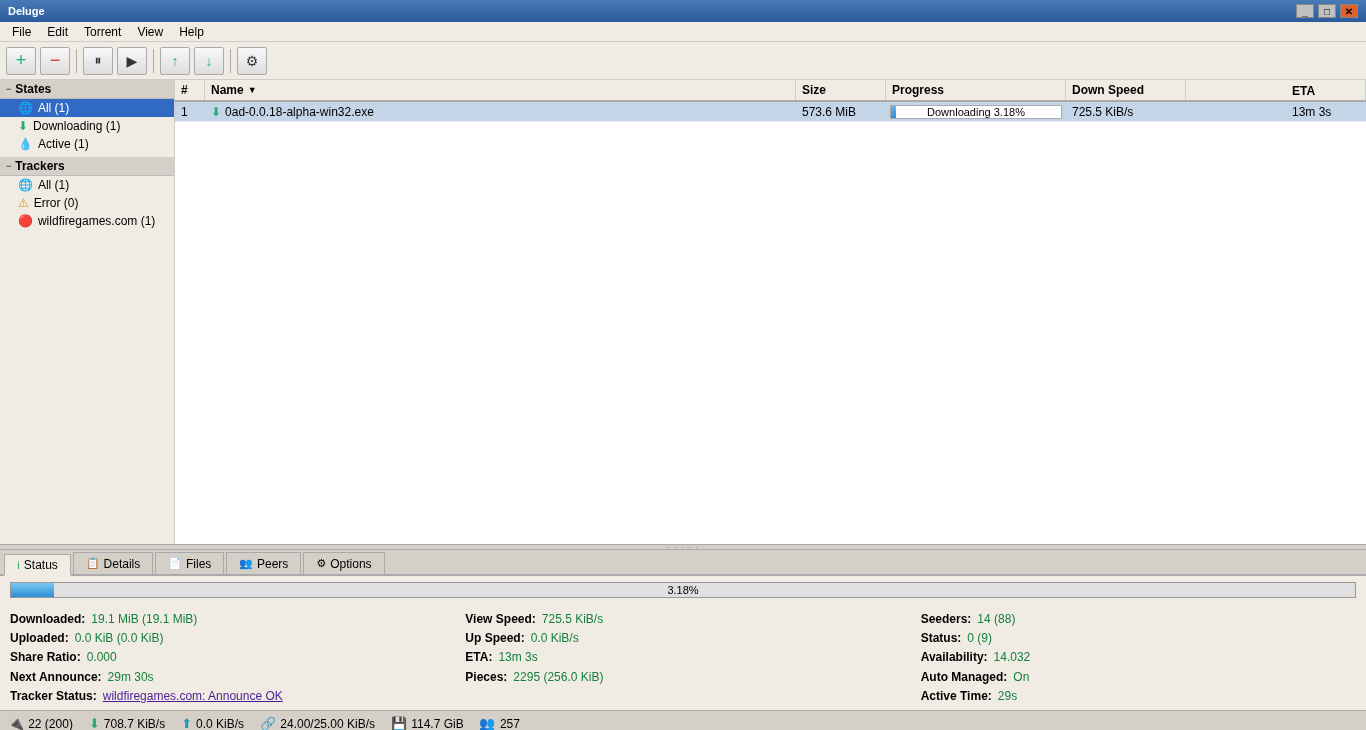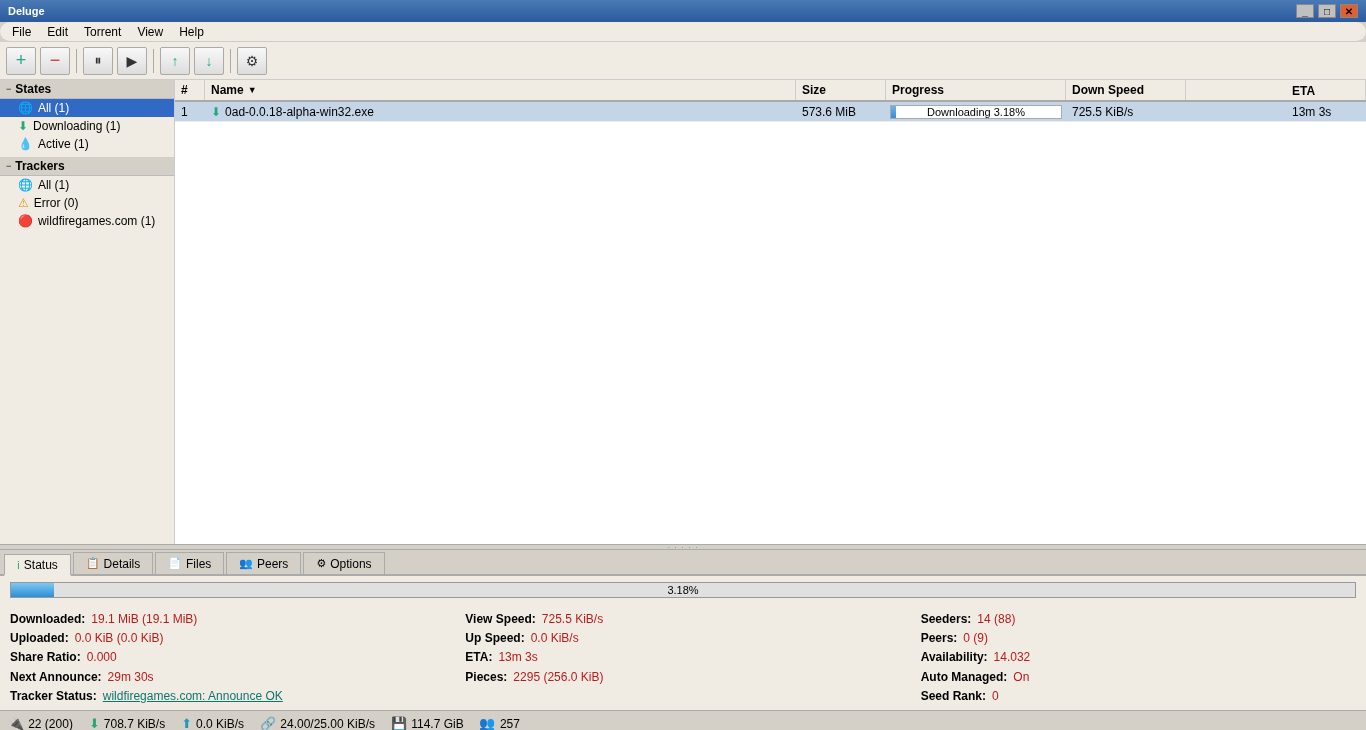--- a/index.html
+++ b/index.html
@@ -29,21 +29,20 @@
 
     
     #menubar {
       background: #f0ece4;
       height: 20px;
       display: flex;
       align-items: center;
       padding: 0 4px;
       border-bottom: 1px solid #ccc;
       font-size: 12px;
-      border-radius: 10px;
     }
     .menu-item {
       padding: 1px 8px;
       cursor: pointer;
       color: #000;
     }
 
     
     #toolbar {
       background: #f0ece4;
@@ -280,22 +279,22 @@
       display: flex;
       gap: 6px;
       align-items: baseline;
       line-height: 1.6;
     }
     .status-label {
       font-weight: bold;
       color: #000;
       white-space: nowrap;
     }
-    .status-value { color: #b91c1c; }
-    .status-value.link { color: #0f766e; text-decoration: underline; cursor: pointer; }
+    .status-value { color: #15803d; }
+    .status-value.link { color: #4c1d95; text-decoration: underline; cursor: pointer; }
 
     
     #statusbar {
       height: 26px;
       background: #d4d0c8;
       border-top: 1px solid #aaa;
       display: flex;
       align-items: center;
       padding: 0 8px;
       gap: 16px;
@@ -518,30 +517,36 @@
           <span class="status-value">2295 (256.0 KiB)</span>
         </div>
       </div>
 
       <div>
         <div class="status-row">
           <span class="status-label">Seeders:</span>
           <span class="status-value">14 (88)</span>
         </div>
         <div class="status-row">
-          <span class="status-label">Peers:</span>
+          <span class="status-label">Status:</span>
           <span class="status-value">0 (9)</span>
         </div>
         <div class="status-row">
           <span class="status-label">Availability:</span>
           <span class="status-value">14.032</span>
         </div>
         <div class="status-row">
           <span class="status-label">Auto Managed:</span>
           <span class="status-value">On</span>
+        </div>
+        <div style="display:flex; gap:20px;">
+          <div class="status-row">
+            <span class="status-label">Active Time:</span>
+            <span class="status-value">29s</span>
+          </div>
         </div>
         <div class="status-row">
           <span class="status-label">Seed Rank:</span>
           <span class="status-value">0</span>
         </div>
 
       </div>
     </div>
   </div>
 </div>

